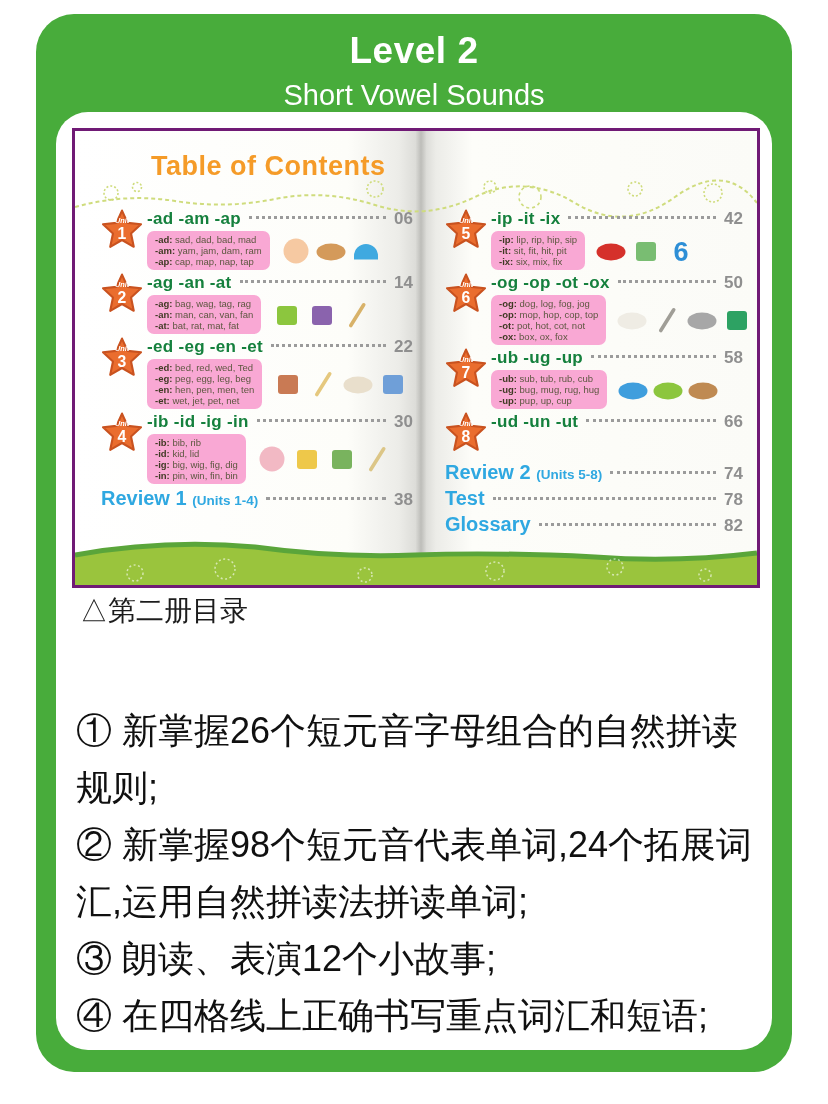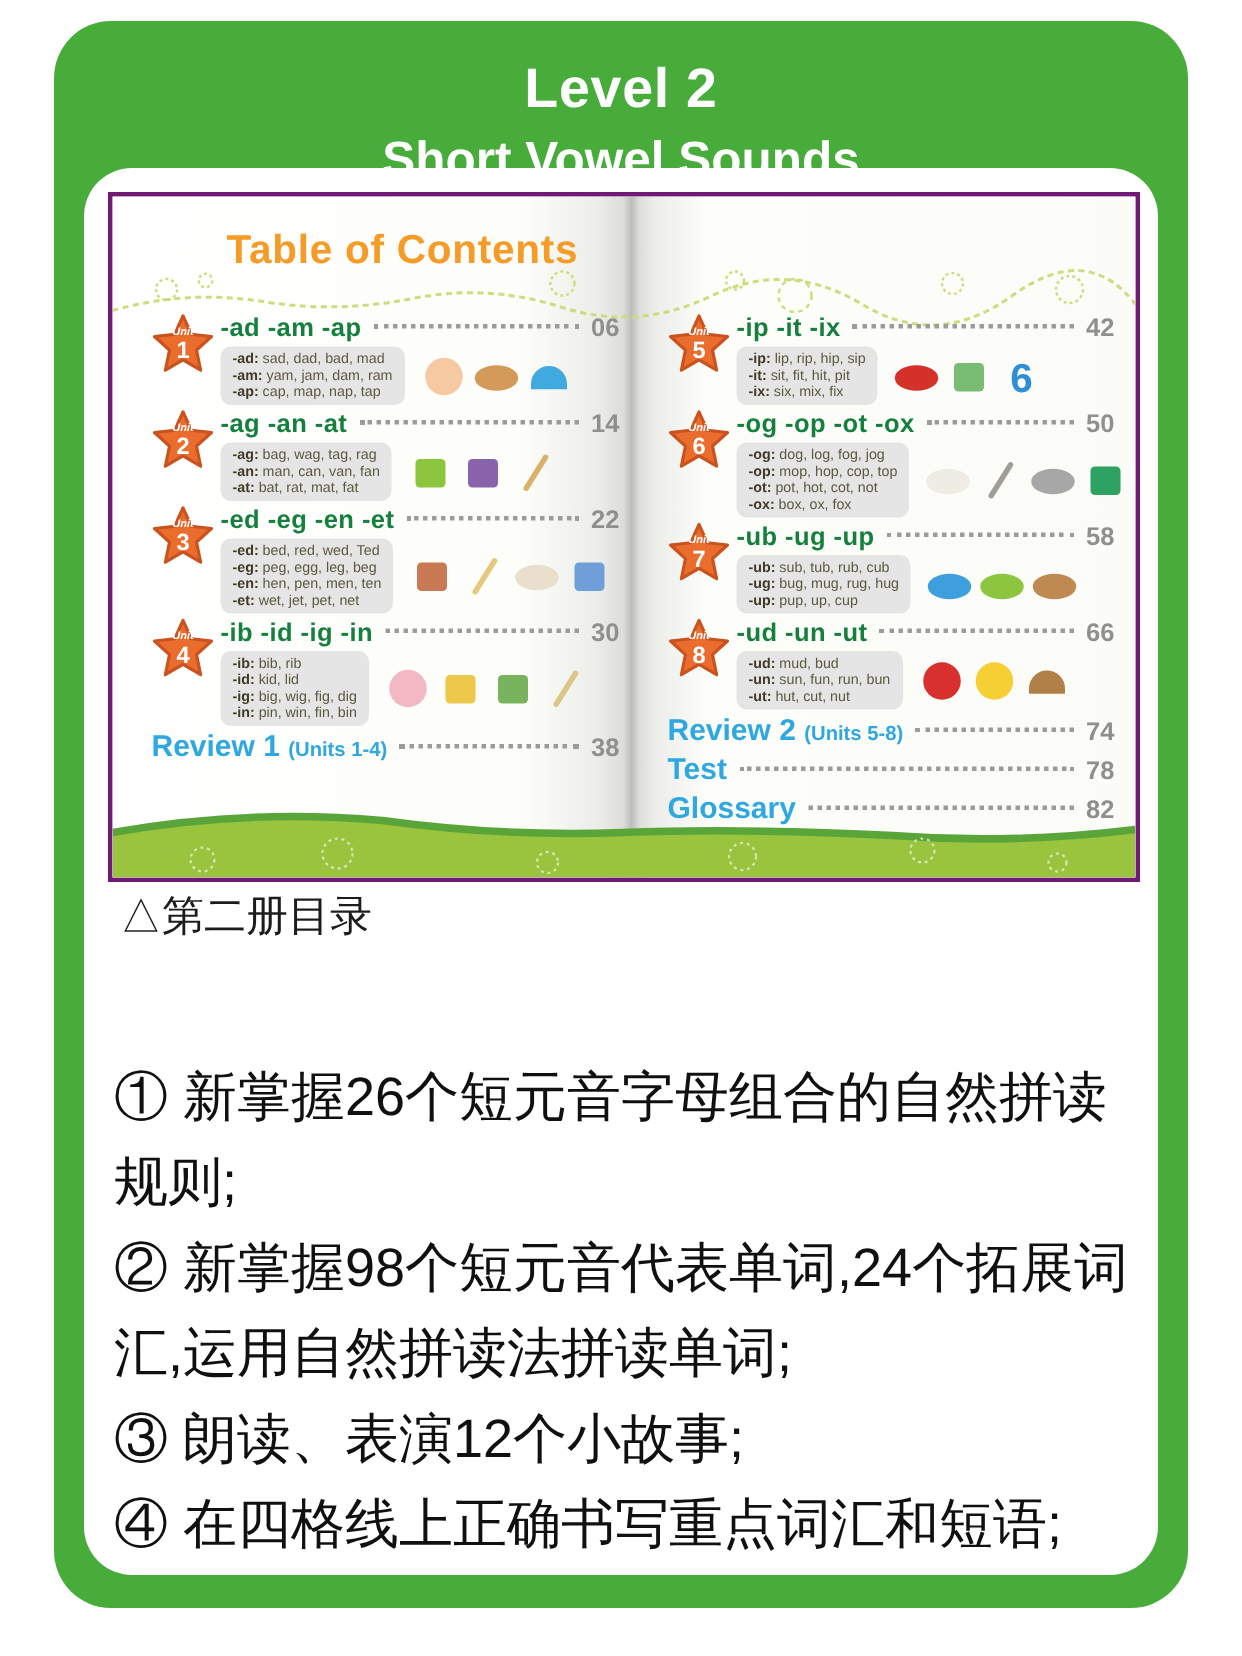--- a/index.html
+++ b/index.html
@@ -6,24 +6,24 @@
   body {
     width:828px; height:1104px; background:#ffffff; position:relative;
     font-family:"Liberation Sans", sans-serif; overflow:hidden;
   }
   .frame {
     position:absolute; left:36px; top:14px; width:756px; height:1058px;
     background:#48ac3b; border-radius:38px;
   }
   .lvl-header {
     height:98px; display:flex; flex-direction:column; align-items:center;
-    justify-content:flex-start; gap:7px; color:#ffffff;margin-top:24px;
+    justify-content:flex-end; gap:7px; color:#ffffff;
   }
   .lvl-title { font-size:37px; font-weight:bold; letter-spacing:.5px; }
-  .lvl-sub   { font-size:33px; font-weight:700; }
+  .lvl-sub   { font-size:29px; font-weight:400; }
   .inner {
     position:absolute; left:20px; top:98px; width:716px; height:938px;
     background:#ffffff; border-radius:32px; overflow:hidden;
   }
   
   .photo {
     position:absolute; left:16px; top:16px; width:682px; height:454px;
     border:3px solid #701a75; background:#fdfdfa; overflow:hidden;
   }
   .bp { position:absolute; top:0; height:100%; }
@@ -49,21 +49,21 @@
   #right-units-col { left:370px; width:298px; }
   .unit { display:flex; margin-bottom:3px; }
   .star-wrap { width:46px; flex:none; }
   .unit-main { flex:1; min-width:0; }
   .trow { display:flex; align-items:baseline; }
   .utitle { font-size:17px; font-weight:bold; color:#15803d; letter-spacing:.3px; white-space:nowrap; }
   .leader { flex:1; border-bottom:3px dotted #9b9b9b; margin:0 8px; transform:translateY(-5px); min-width:10px; }
   .pnum { font-size:17px; font-weight:bold; color:#8f8f8f; }
   .wrow { display:flex; align-items:center; margin-top:2px; }
   .wordbox {
-    background:#e5e5e5; border-radius:7px; padding:3px 8px;
+    background:#f9a8d4; border-radius:7px; padding:3px 8px;
     font-size:9.5px; line-height:11px; color:#5d5740; white-space:nowrap;
   }
   .wordbox b { color:#403a24; }
   .wline { display:block; }
   .pics { display:flex; align-items:center; gap:3px; margin-left:10px; }
   .frow { display:flex; align-items:baseline; margin-bottom:3px; }
   .ftitle { font-size:20px; font-weight:bold; color:#2fa8e1; white-space:nowrap; }
   .fnote  { font-size:13.5px; font-weight:bold; color:#2fa8e1; }
   .band { position:absolute; left:0; bottom:0; width:682px; height:50px; z-index:4; }
   
@@ -353,38 +353,20 @@
             <div class="star-wrap"><svg class="star-svg" width="42" height="42" viewBox="0 0 40 40">
                 <path d="M20,1.5 L25.3,13.2 L38.1,14.6 L28.6,23.3 L31.2,36 L20,29.5 L8.8,36 L11.4,23.3 L1.9,14.6 L14.7,13.2 Z" fill="#ea6d2e" stroke="#c9521f" stroke-width="2" stroke-linejoin="round"></path>
                 <text x="20" y="13.5" text-anchor="middle" font-size="7" font-style="italic" font-weight="bold" fill="#fff">Unit</text>
                 <text x="20" y="28.5" text-anchor="middle" font-size="15" font-weight="bold" fill="#fff">8</text>
               </svg></div>
             <div class="unit-main">
               <div class="trow">
                 <span class="utitle">-ud -un -ut</span>
                 <span class="leader"></span>
                 <span class="pnum">66</span>
-              </div>
-              <div class="wrow">
-                <div class="wordbox">
-                  <span class="wline"><b>-ud:</b> mud, bud</span>
-                  <span class="wline"><b>-un:</b> sun, fun, run, bun</span>
-                  <span class="wline"><b>-ut:</b> hut, cut, nut</span>
-                </div>
-                <div class="pics">
-                  <svg width="32" height="32" viewBox="0 0 32 32">
-                    <circle cx="16" cy="16" r="12.5" fill="#d8302e"></circle>
-                  </svg>
-                  <svg width="32" height="32" viewBox="0 0 32 32">
-                    <circle cx="16" cy="16" r="12.5" fill="#f6cf35"></circle>
-                  </svg>
-                  <svg width="32" height="32" viewBox="0 0 32 32">
-                    <path d="M4,21 A12,12 0 0 1 28,21 L28,24.5 L4,24.5 Z" fill="#b08048"></path>
-                  </svg>
-                </div>
               </div>
             </div>
           </div>
           <div class="frow">
             <span class="ftitle">Review 2 <span class="fnote">(Units 5-8)</span></span>
             <span class="leader"></span>
             <span class="pnum">74</span>
           </div>
           <div class="frow">
             <span class="ftitle">Test</span>

